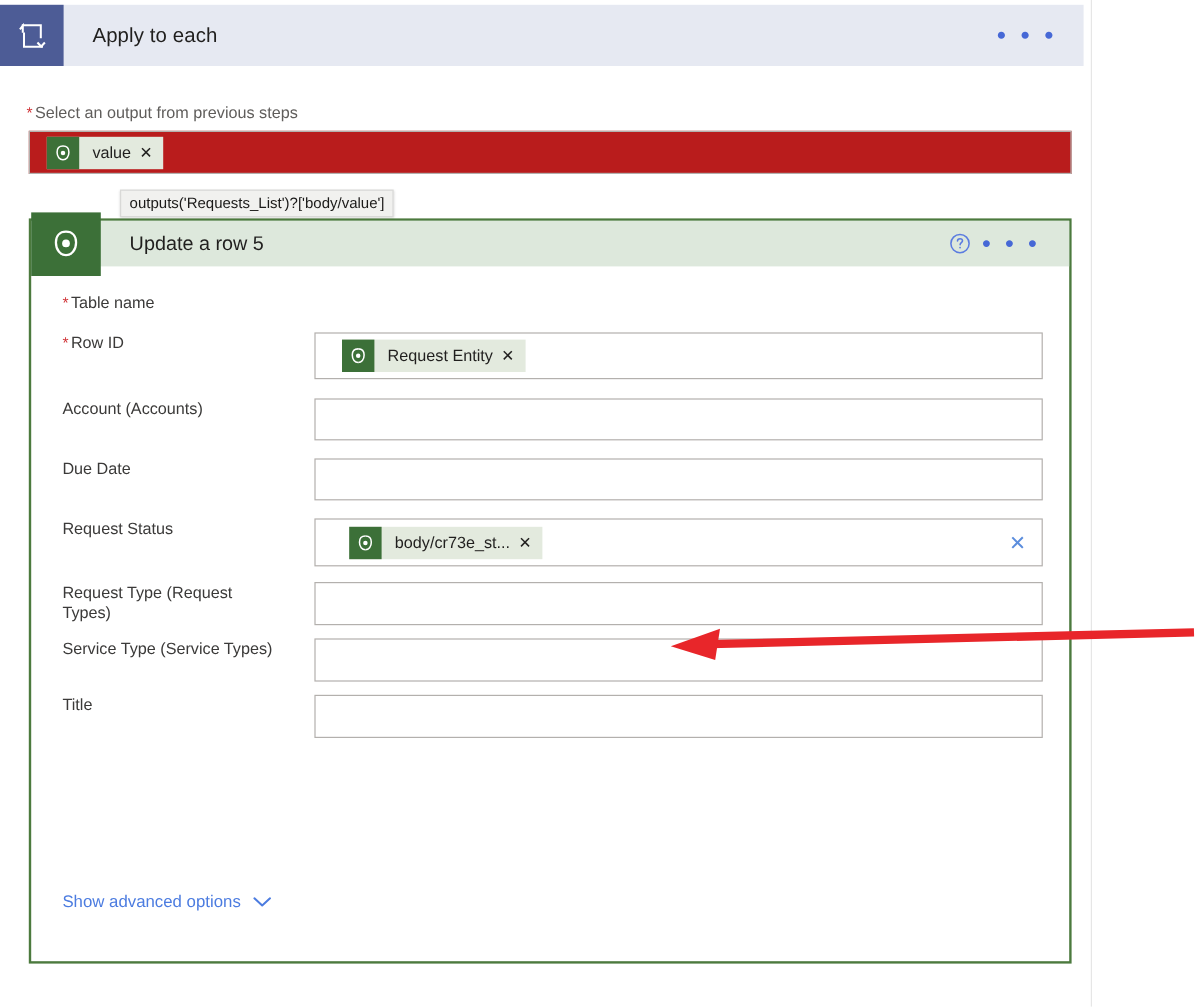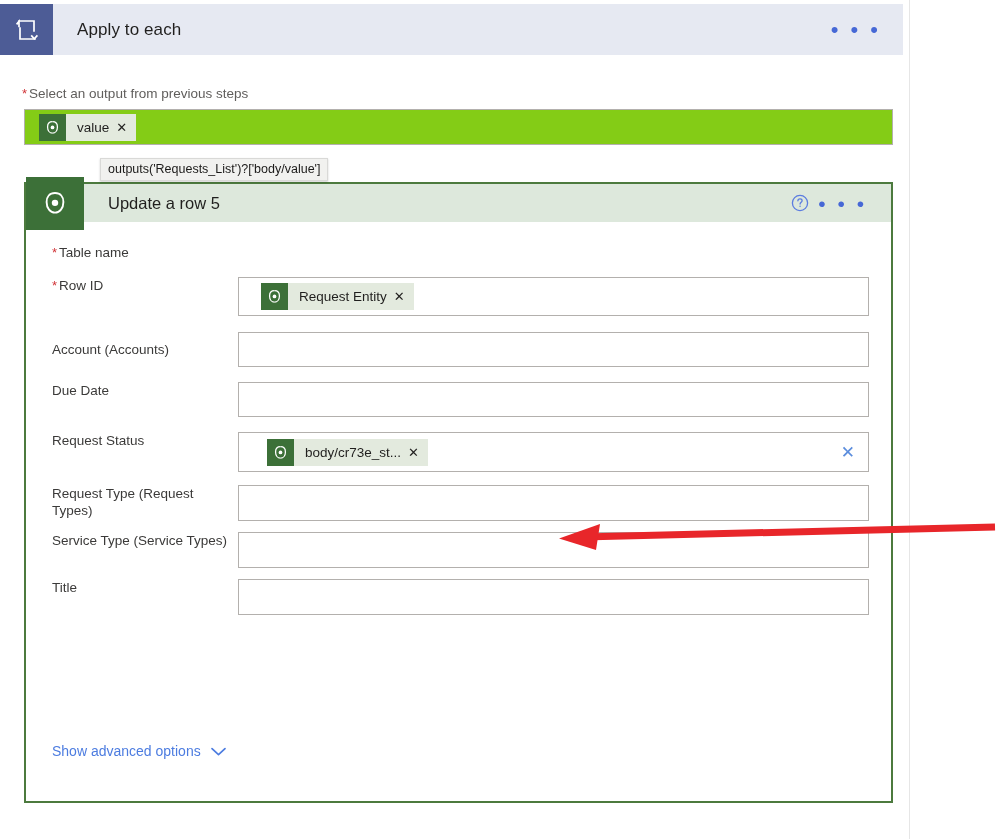--- a/index.html
+++ b/index.html
@@ -84,21 +84,21 @@
     position: absolute;
     left: 22px; top: 86px;
   }
 
   
   #loop-input {
     position: absolute;
     left: 24px; top: 109px;
     width: 869px; height: 36px;
     border: 1px solid #b3b0ad;
-    background: #84cc16;
+    background: #b91c1c;
     box-sizing: border-box;
     display: flex;
     align-items: center;
     padding-left: 14px;
   }
 
   
   .chip {
     display: inline-flex;
     align-items: center;
@@ -194,20 +194,21 @@
   
   #card-body {
     position: relative;
     padding: 0;
   }
   .field-row {
     display: flex;
     align-items: flex-start;
     margin-left: 26px;
     margin-right: 22px;
+    gap: 24px;
   }
   .field-label {
     width: 186px;
     flex: 0 0 186px;
     font-size: 13.5px;
     color: #3b3a39;
     line-height: 17px;
     box-sizing: border-box;
     padding-right: 8px;
   }
@@ -348,21 +349,21 @@
                 <circle cx="10" cy="9.9" r="2.2" fill="#ffffff" stroke="none"></circle>
               </svg>
             </span>
             <span class="chip-text">Request Entity</span>
             <span class="chip-x">✕</span>
           </span>
         </div>
       </div>
     </div>
 
-    <div class="field-row" style="margin-top:16px;align-items:center;">
+    <div class="field-row" style="margin-top:16px;">
       <div class="field-label">Account (Accounts)</div>
       <div class="field-control">
         <div class="field-input" style="height:35px;"></div>
       </div>
     </div>
 
     <div class="field-row" style="margin-top:15px;">
       <div class="field-label">Due Date</div>
       <div class="field-control">
         <div class="field-input" style="height:35px;"></div>

